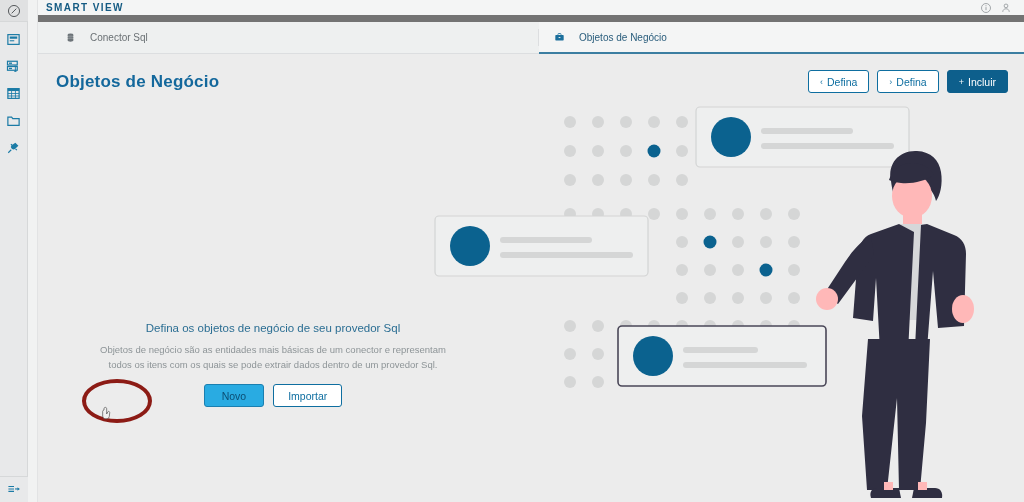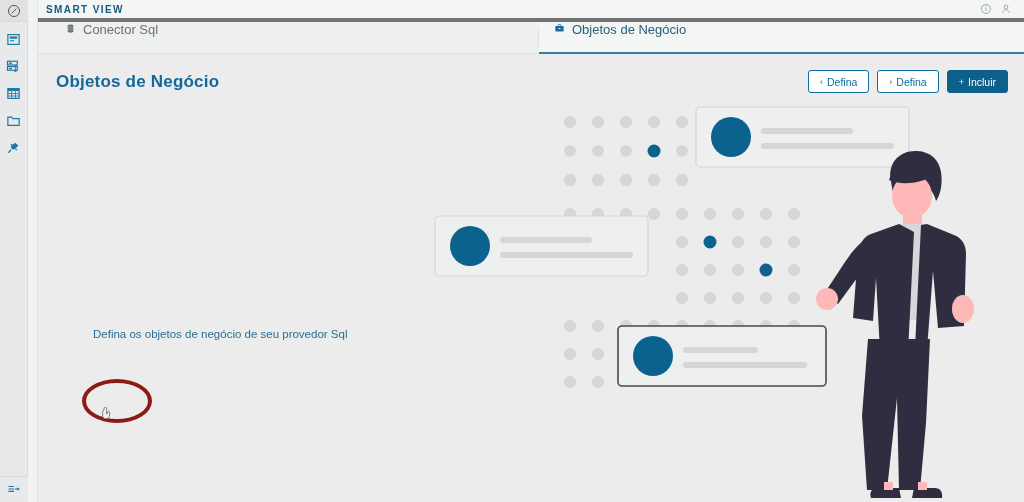--- a/index.html
+++ b/index.html
@@ -36,43 +36,43 @@
     background:#e8e9ea;
   }
   .rail-strip { width:10px; flex:0 0 10px; background:#f1f2f2; border-right:1px solid #e2e3e4; }
 
   
   .right { flex:1; display:flex; flex-direction:column; min-width:0; background:#f4f5f5; }
 
   .topbar {
     height:22px; flex:0 0 22px;
     background:#f4f5f5;
-    border-bottom:4px solid #737373;
+    border-bottom:7px solid #737373;
     display:flex; align-items:center;
     padding:0 10px 0 8px;
   }
   .brand {
     font-size:10px; font-weight:bold; letter-spacing:1.4px;
     color:#155b83;
   }
   .topbar-spacer { flex:1; }
   .topbar-ico { width:16px; height:16px; display:flex; align-items:center; justify-content:center; margin-left:4px; cursor:pointer; }
 
   
   .tabbar {
     height:32px; flex:0 0 32px;
     display:flex; align-items:stretch;
     background:#eef0f0;
     border-bottom:1px solid #dcdee0;
     padding-left:12px;
   }
   .tab {
-    display:flex; gap:6px;
+    display:flex; align-items:center; gap:13px;
     padding:0 14px;
-    font-size:13px; color:#6a7074;
+    font-size:10px; color:#6a7074;
     cursor:pointer;
     background:#eef0f0;
     position:relative;
   }
   .tab.active {
     color:#2a5d7c; background:#f4f5f5;
   }
   .tab.active::after {
     content:""; position:absolute; left:0; right:0; bottom:-1px; height:2px;
     background:#3b7ea1;
@@ -98,23 +98,23 @@
     border:1px solid #0e6ea0;
     background:#ffffff; color:#0e6ea0;
     white-space:nowrap;
   }
   .btn.primary { background:#0d5f8c; border-color:#0d5f8c; color:#ffffff; }
   .btn .chev { font-size:9px; opacity:.95; }
 
   
   .empty {
     position:absolute;
-    left:55px; top:274px;
+    left:55px; top:268px;
     width:360px;
-    text-align:left;
+    text-align:center;
   }
   .empty-title {
     font-size:11.5px; color:#2b6e93; margin-bottom:9px; font-weight:normal;
   }
   .empty-desc {
     font-size:9.5px; color:#8d9497; line-height:1.55; margin-bottom:12px;
   }
   .empty-btns { display:flex; gap:9px; justify-content:center; }
   .btn-novo {
     height:23px; padding:0 17px; border-radius:3px;
@@ -373,20 +373,25 @@
           </div>
           <div class="btn primary">
             <span class="chev">+</span>
             <span>Incluir</span>
           </div>
         </div>
       </div>
 
       <div class="empty">
         <div class="empty-title">Defina os objetos de negócio de seu provedor Sql</div>
+        <div class="empty-desc">Objetos de negócio são as entidades mais básicas de um conector e representam todos os itens com os quais se pode extrair dados dentro de um provedor Sql.</div>
+        <div class="empty-btns">
+          <div class="btn-novo">Novo</div>
+          <div class="btn-importar">Importar</div>
+        </div>
       </div>
 
       <div class="annot"></div>
       <svg class="cursor" viewBox="0 0 20 24">
         <path d="M6 2c1.1 0 2 .9 2 2v8l1.5-3c.4-.9 1.5-1.2 2.3-.7.6.4.9 1 .8 1.7l-.6 5.4c-.2 2-1.9 3.6-4 3.6H6c-2.2 0-4-1.8-4-4V8c0-1.1.9-2 2-2V4c0-1.1.9-2 2-2z" fill="#f0f0f0" stroke="#4a4a4a" stroke-width="1"></path>
       </svg>
 
     </div>
   </div>
 </div>

